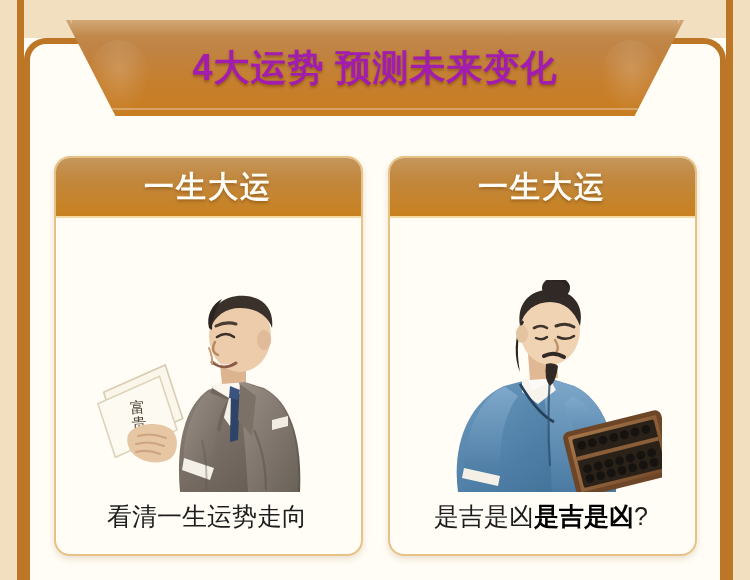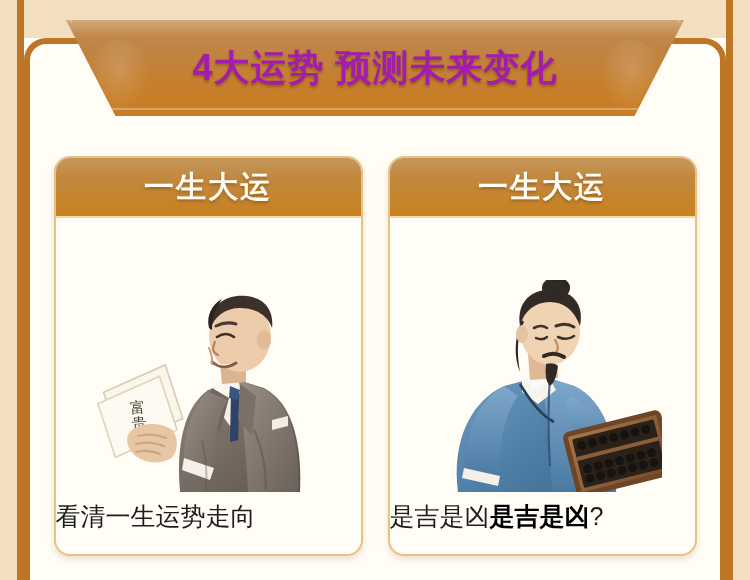--- a/index.html
+++ b/index.html
@@ -125,20 +125,21 @@
     flex:1 1 auto;
     position:relative;
     display:flex;align-items:flex-end;justify-content:center;
     padding-bottom:4px;
     min-height:210px;
     background:#fffdf6;
   }
   .card-art svg{display:block;}
   .card-caption{
     padding:4px 2px 22px 0;
+    text-align:center;
     color:#1d1d1d;
     font-size:25px;
     line-height:1.28;
     font-weight:500;
   }
   .card-caption .hl{color:#000000;font-weight:bold;}
   .cap-line{white-space:nowrap;}
 </style>
 </head>
 <body>

